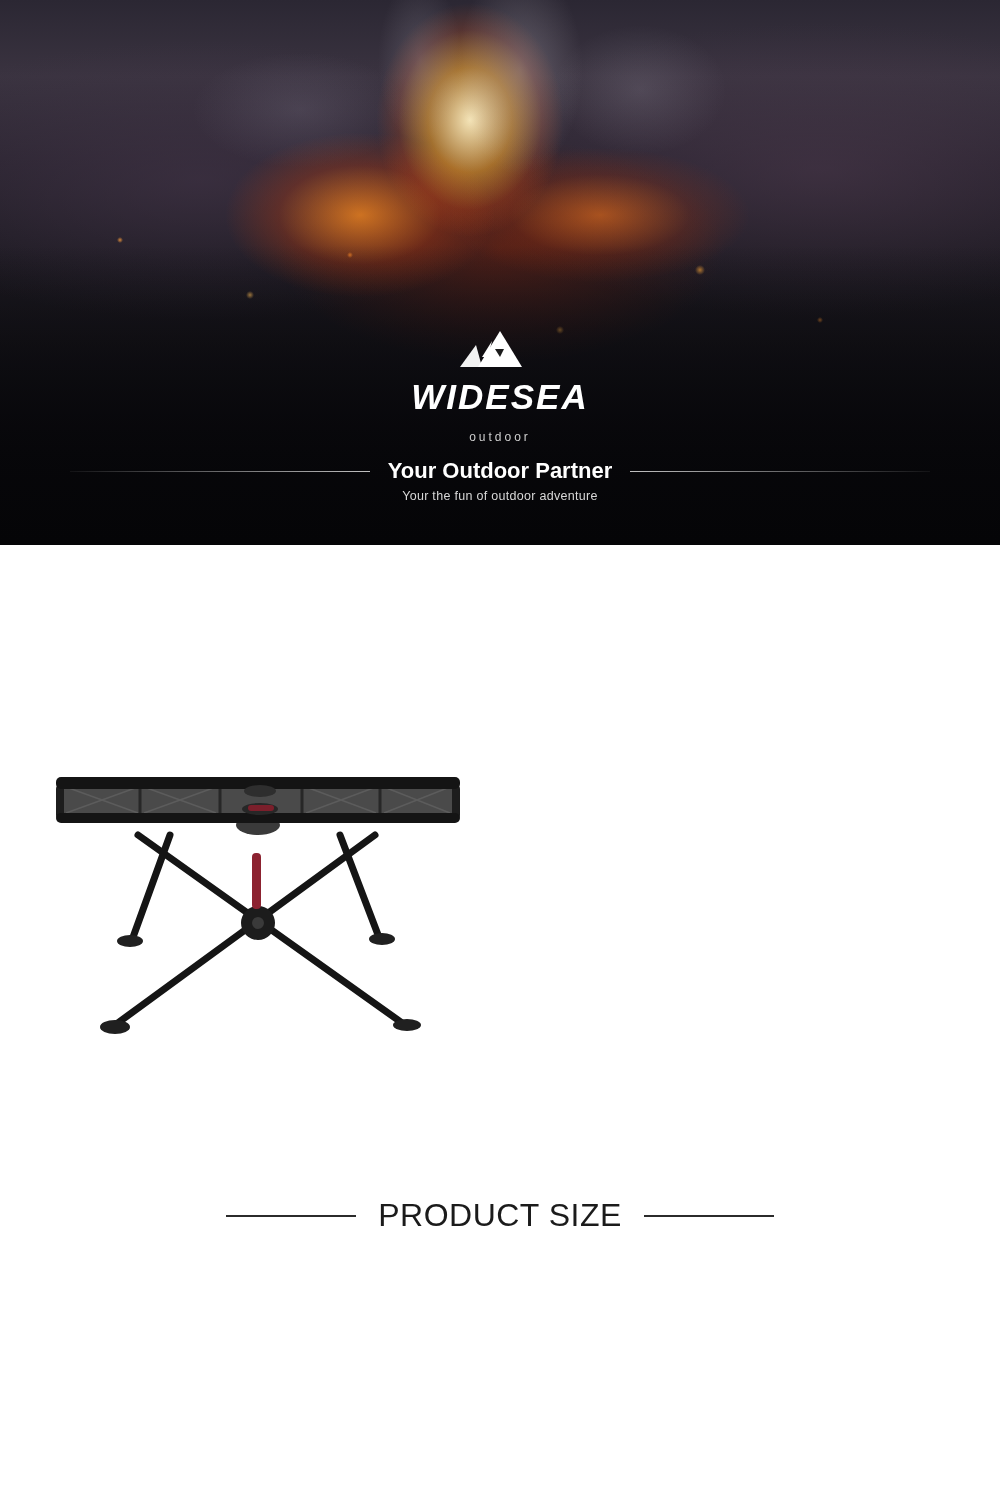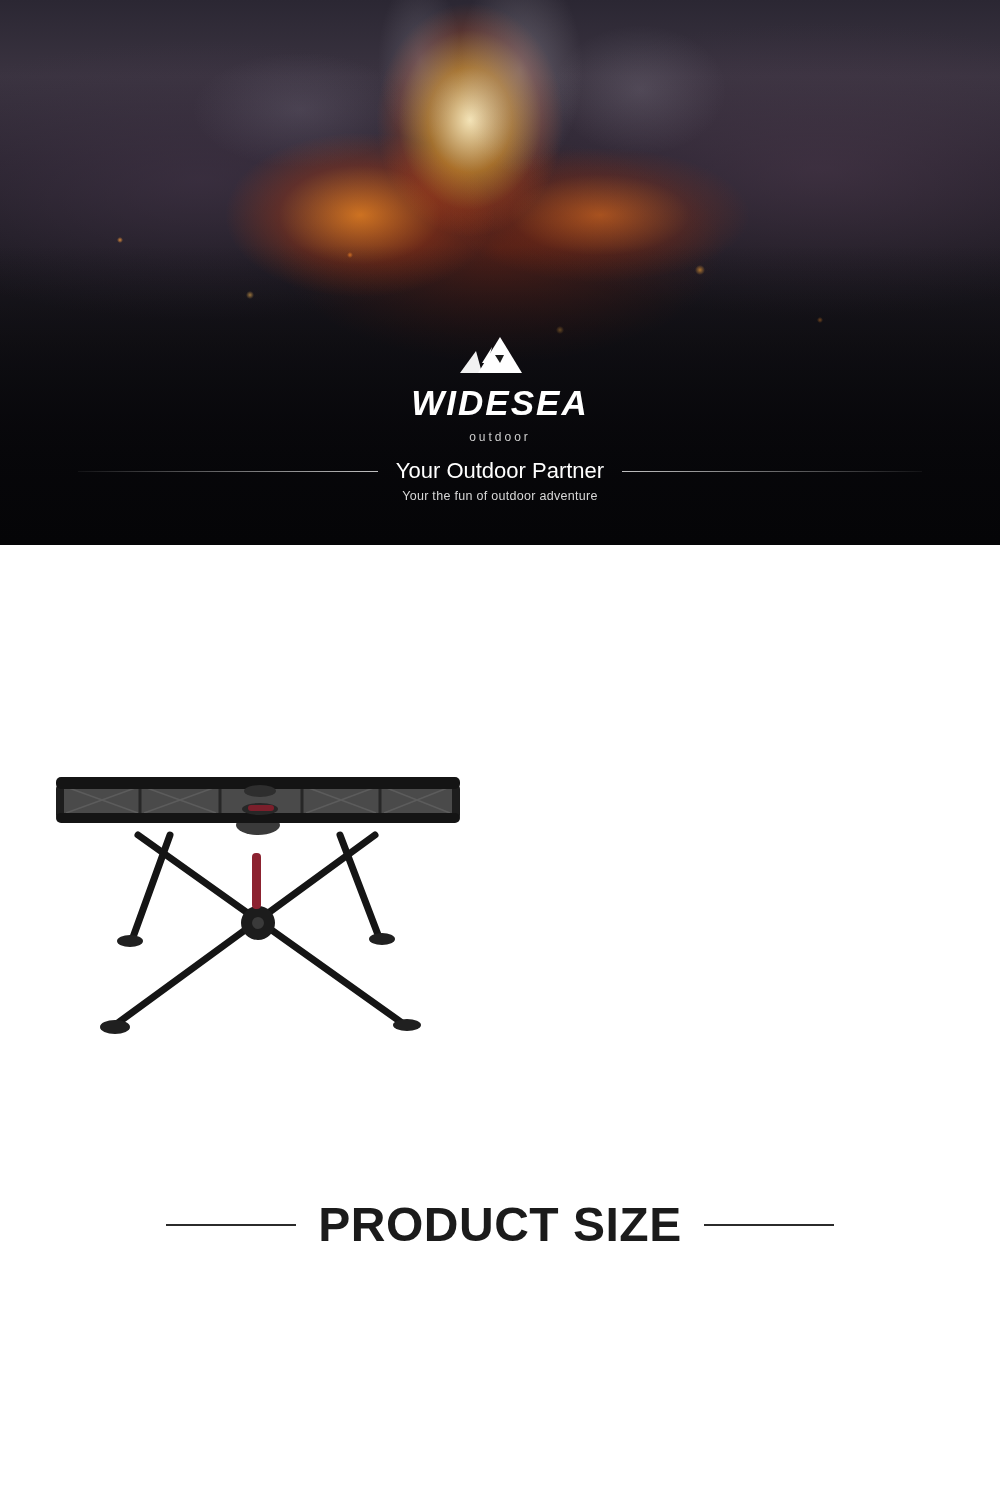--- a/index.html
+++ b/index.html
@@ -85,40 +85,40 @@
     letter-spacing: 2px;
     font-weight: bold;
     font-style: italic;
     line-height: 1;
     color: #ffffff;
   }
   .brand-sub {
     font-size: 12px;
     letter-spacing: 3px;
     color: #cfcfcf;
-    margin-top: 10px;
+    margin-top: 16px;
   }
   .tagline-row {
     display: flex;
     align-items: center;
     justify-content: center;
     gap: 18px;
     margin-top: 14px;
   }
   .tagline-row .rule {
     height: 1px;
     width: 300px;
     background: linear-gradient(90deg, rgba(255,255,255,0.05), rgba(255,255,255,0.75));
   }
   .tagline-row .rule.right {
     background: linear-gradient(90deg, rgba(255,255,255,0.75), rgba(255,255,255,0.05));
   }
   .tagline {
     font-size: 22px;
-    font-weight: normal;
+    font-weight: bold;
     color: #ffffff;
     white-space: nowrap;
   }
   .tagline-sub {
     font-size: 12.5px;
     color: #d8d8d8;
     margin-top: 5px;
     letter-spacing: 0.3px;
   }
 
@@ -186,22 +186,22 @@
     justify-content: center;
     gap: 22px;
     padding-top: 22px;
   }
   .size-head .rule {
     width: 130px;
     height: 2px;
     background: #2b2b2b;
   }
   .size-title {
-    font-size: 48px;
-    font-weight: bold;
+    font-size: 32px;
+    font-weight: normal;
     letter-spacing: 0.5px;
     color: #1b1b1b;
   }
 </style>
 </head>
 <body>
 
 <div class="hero">
   <div class="hero-photo"></div>
   <div class="hero-smoke"></div>

